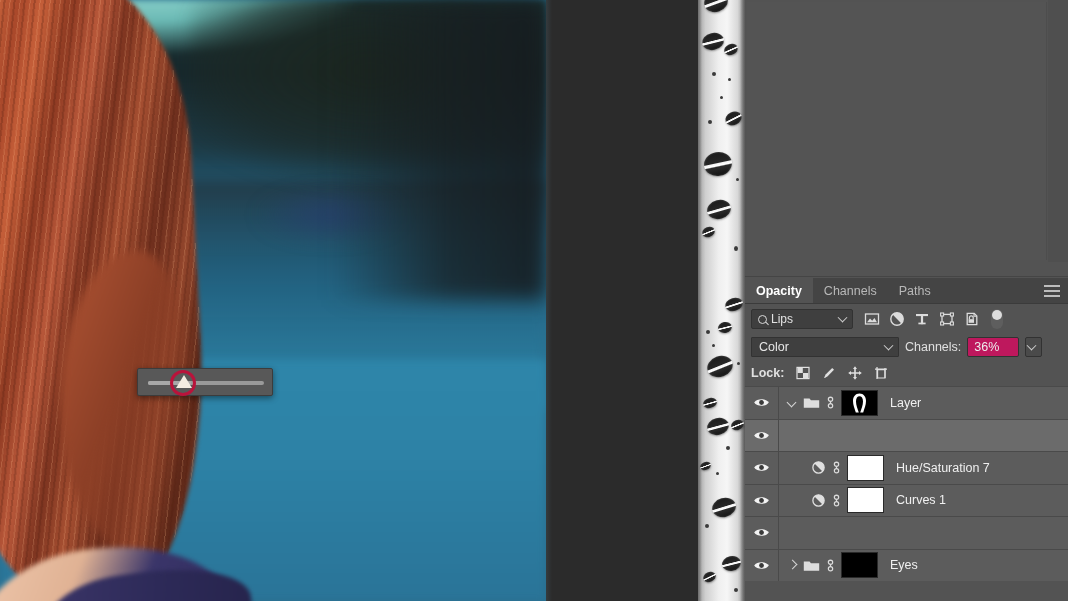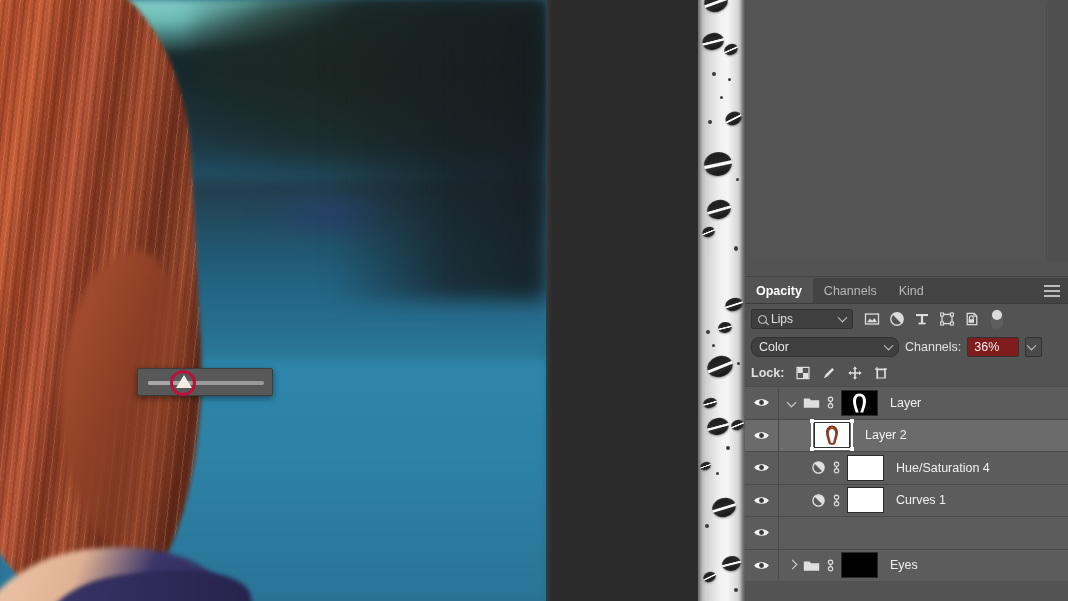--- a/index.html
+++ b/index.html
@@ -240,28 +240,28 @@
 
   
   .blend-row {
     height: 26px;
     display: flex; align-items: center;
     padding: 0 6px; gap: 6px;
   }
   .blend-select {
     position: relative;
     width: 148px; height: 20px;
-    background: #3f3f3f; border: 1px solid #323232; border-radius: 8px;
+    background: #3f3f3f; border: 1px solid #323232; border-radius: 1px;
     display: flex; align-items: center; padding-left: 7px;
     color: #e6e6e6; font-size: 12.5px; cursor: pointer;
   }
   .opacity-label { color: #e0e0e0; font-size: 12.5px; white-space: nowrap; }
   .opacity-field {
     width: 52px; height: 20px;
-    background: #7f1d1d; border: 1px solid #323232; border-radius: 2px;
+    background: #be185d; border: 1px solid #323232; border-radius: 2px;
     display: flex; align-items: center; justify-content: flex-start;
     padding-left: 6px; color: #ededed; font-size: 12.5px; cursor: text;
   }
   .opacity-caret-btn {
     width: 17px; height: 20px;
     background: #4a4a4a; border: 1px solid #323232; border-radius: 2px;
     position: relative; cursor: pointer;
   }
 
   
@@ -459,21 +459,21 @@
     <div class="layers-panel">
 
       <div class="tab-strip">
         <div class="tab active">
           <span>Opacity</span>
         </div>
         <div class="tab">
           <span>Channels</span>
         </div>
         <div class="tab">
-          <span>Kind</span>
+          <span>Paths</span>
         </div>
         <div class="panel-menu-btn">
           <i></i>
           <i></i>
           <i></i>
         </div>
       </div>
 
       <div class="filter-row">
         <div class="kind-select">
@@ -592,59 +592,41 @@
           </div>
         </div>
 
         <div class="layer-row selected">
           <div class="eye-cell">
             <svg class="eye-ico" viewBox="0 0 18 12">
               <path d="M1 6 C4 1.2 14 1.2 17 6 C14 10.8 4 10.8 1 6 Z" fill="#f2f2f2"></path>
               <circle cx="9" cy="6" r="2.6" fill="#3a3a3a"></circle>
             </svg>
           </div>
-          <div class="row-body">
-            <div class="sel-thumb-wrap">
-              <div class="inner">
-                <svg class="hairblob" width="26" height="22" viewBox="0 0 26 22">
-                  <path d="M13 1.4 C16.6 1.4 19 4.4 19 8.4 C19 12 17.4 15 16.4 19.6 C15.6 20.8 14.4 21 13 21 C11.6 21 10.4 20.8 9.6 19.6 C8.6 15 7 12 7 8.4 C7 4.4 9.4 1.4 13 1.4 Z" fill="#8c3a22"></path>
-                  <path d="M13 4.8 C15 4.8 16.2 6.6 16.2 9 C16.2 12 15 14.4 14.2 18.2 C13.8 18.9 13.4 19 13 19 C12.6 19 12.2 18.9 11.8 18.2 C11 14.4 9.8 12 9.8 9 C9.8 6.6 11 4.8 13 4.8 Z" fill="#ffffff"></path>
-                  <path d="M13 2.6 C14.6 4.6 15.6 6 16 8.2 C15.2 6.2 14.2 5 13 4 C11.8 5 10.8 6.2 10 8.2 C10.4 6 11.4 4.6 13 2.6 Z" fill="#b8472a"></path>
-                </svg>
-              </div>
-              <div class="sel-frame">
-                <span class="tl"></span>
-                <span class="tr"></span>
-                <span class="bl"></span>
-                <span class="br"></span>
-              </div>
-            </div>
-            <span class="layer-name">Layer 2</span>
-          </div>
         </div>
 
         <div class="layer-row">
           <div class="eye-cell">
             <svg class="eye-ico" viewBox="0 0 18 12">
               <path d="M1 6 C4 1.2 14 1.2 17 6 C14 10.8 4 10.8 1 6 Z" fill="#f2f2f2"></path>
               <circle cx="9" cy="6" r="2.6" fill="#3a3a3a"></circle>
             </svg>
           </div>
           <div class="row-body indent-24">
             <svg class="adj-ico" viewBox="0 0 16 16">
               <circle cx="8" cy="8" r="6" fill="none" stroke="#e0e0e0" stroke-width="1.4"></circle>
               <path d="M8 2 A6 6 0 0 1 8 14 Z" fill="#e0e0e0" transform="rotate(-45 8 8)"></path>
             </svg>
             <svg class="link-ico" viewBox="0 0 11 16">
               <path d="M5.5 2.2 a2.3 2.3 0 0 1 0 4.6 a2.3 2.3 0 0 1 0 -4.6 z" fill="none" stroke="#dcdcdc" stroke-width="1.3"></path>
               <path d="M5.5 9.2 a2.3 2.3 0 0 1 0 4.6 a2.3 2.3 0 0 1 0 -4.6 z" fill="none" stroke="#dcdcdc" stroke-width="1.3"></path>
               <path d="M5.5 6.3 v3.3" stroke="#dcdcdc" stroke-width="1.3"></path>
             </svg>
             <div class="thumb white"></div>
-            <span class="layer-name">Hue/Saturation 4</span>
+            <span class="layer-name">Hue/Saturation 7</span>
           </div>
         </div>
 
         <div class="layer-row">
           <div class="eye-cell">
             <svg class="eye-ico" viewBox="0 0 18 12">
               <path d="M1 6 C4 1.2 14 1.2 17 6 C14 10.8 4 10.8 1 6 Z" fill="#f2f2f2"></path>
               <circle cx="9" cy="6" r="2.6" fill="#3a3a3a"></circle>
             </svg>
           </div>

